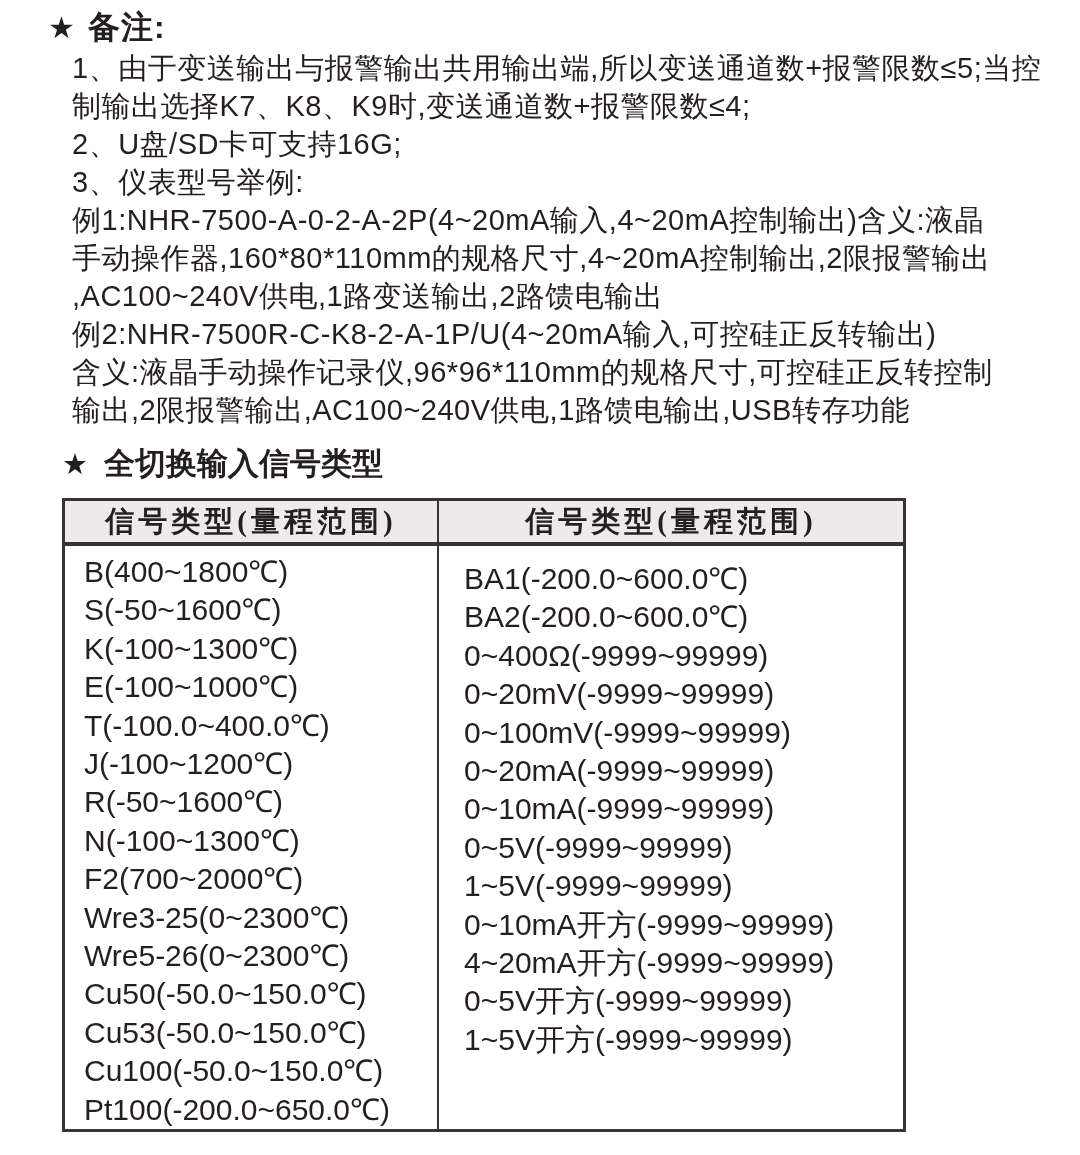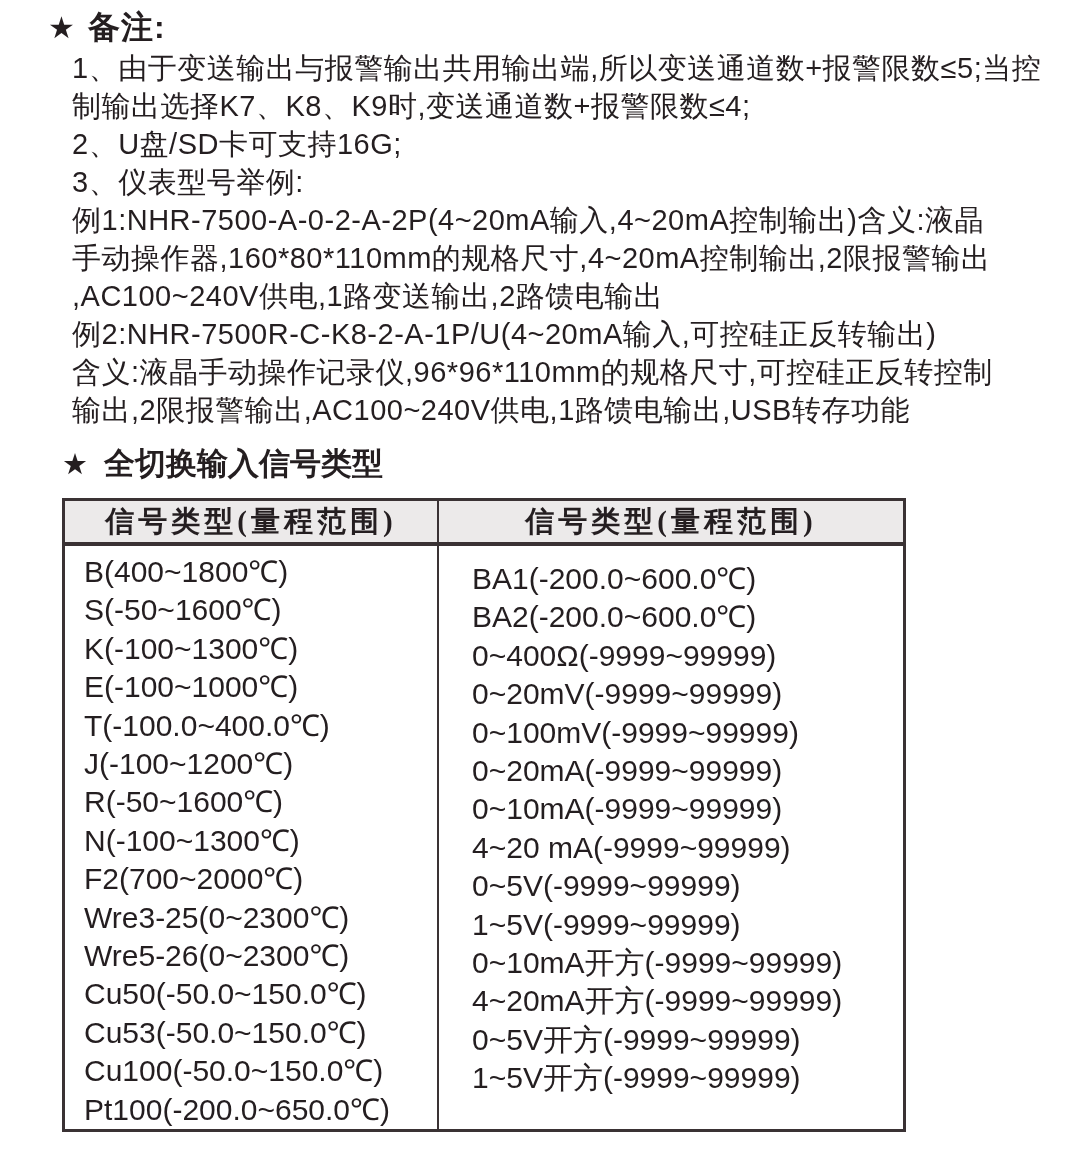--- a/index.html
+++ b/index.html
@@ -79,21 +79,21 @@
   .td {
     font-family: Liberation Sans, sans-serif;
     font-size: 30px;
   }
   .col1 {
     width: 374px;
     border-right: 2px solid #3a3234;
   }
   .col2 { flex: 1; }
   .td.col1 { padding: 7px 0 0 19px; }
-  .td.col2 { padding: 14px 0 0 33px; }
+  .td.col2 { padding: 14px 0 0 25px; }
   .cell-line {
     line-height: 38.4px;
     white-space: nowrap;
   }
 </style>
 </head>
 <body>
 
 <div class="notes-title">
   <span class="star">★</span><span>备注:</span>
@@ -140,21 +140,20 @@
         <div class="cell-line">Pt100(-200.0~650.0℃)</div>
       </div>
     <div class="td col2">
         <div class="cell-line">BA1(-200.0~600.0℃)</div>
         <div class="cell-line">BA2(-200.0~600.0℃)</div>
         <div class="cell-line">0~400Ω(-9999~99999)</div>
         <div class="cell-line">0~20mV(-9999~99999)</div>
         <div class="cell-line">0~100mV(-9999~99999)</div>
         <div class="cell-line">0~20mA(-9999~99999)</div>
         <div class="cell-line">0~10mA(-9999~99999)</div>
-        <div class="cell-line">4~20 mA(-9999~99999)</div>
         <div class="cell-line">0~5V(-9999~99999)</div>
         <div class="cell-line">1~5V(-9999~99999)</div>
         <div class="cell-line">0~10mA开方(-9999~99999)</div>
         <div class="cell-line">4~20mA开方(-9999~99999)</div>
         <div class="cell-line">0~5V开方(-9999~99999)</div>
         <div class="cell-line">1~5V开方(-9999~99999)</div>
       </div>
   </div>
 </div>
 

